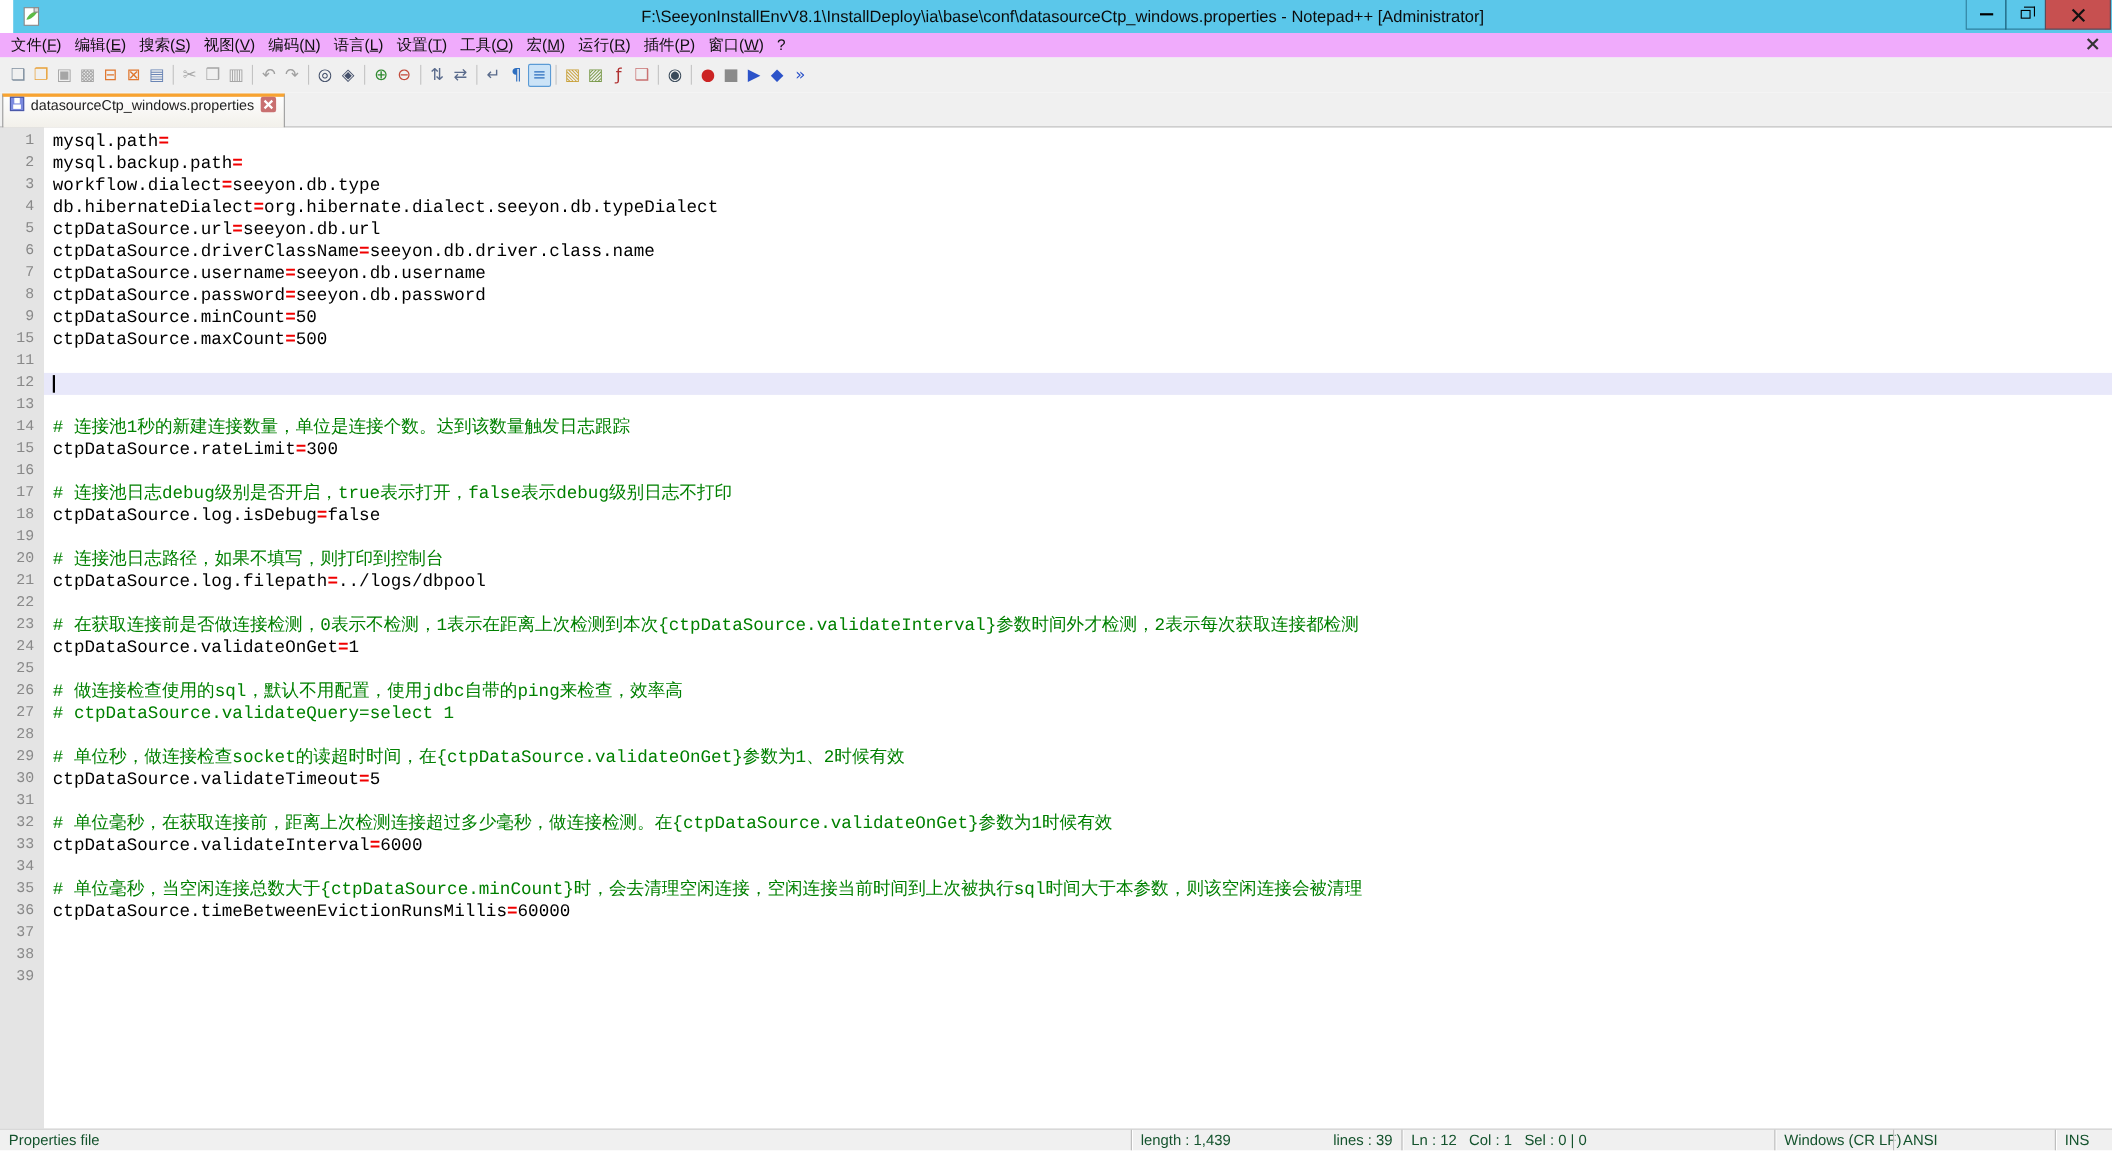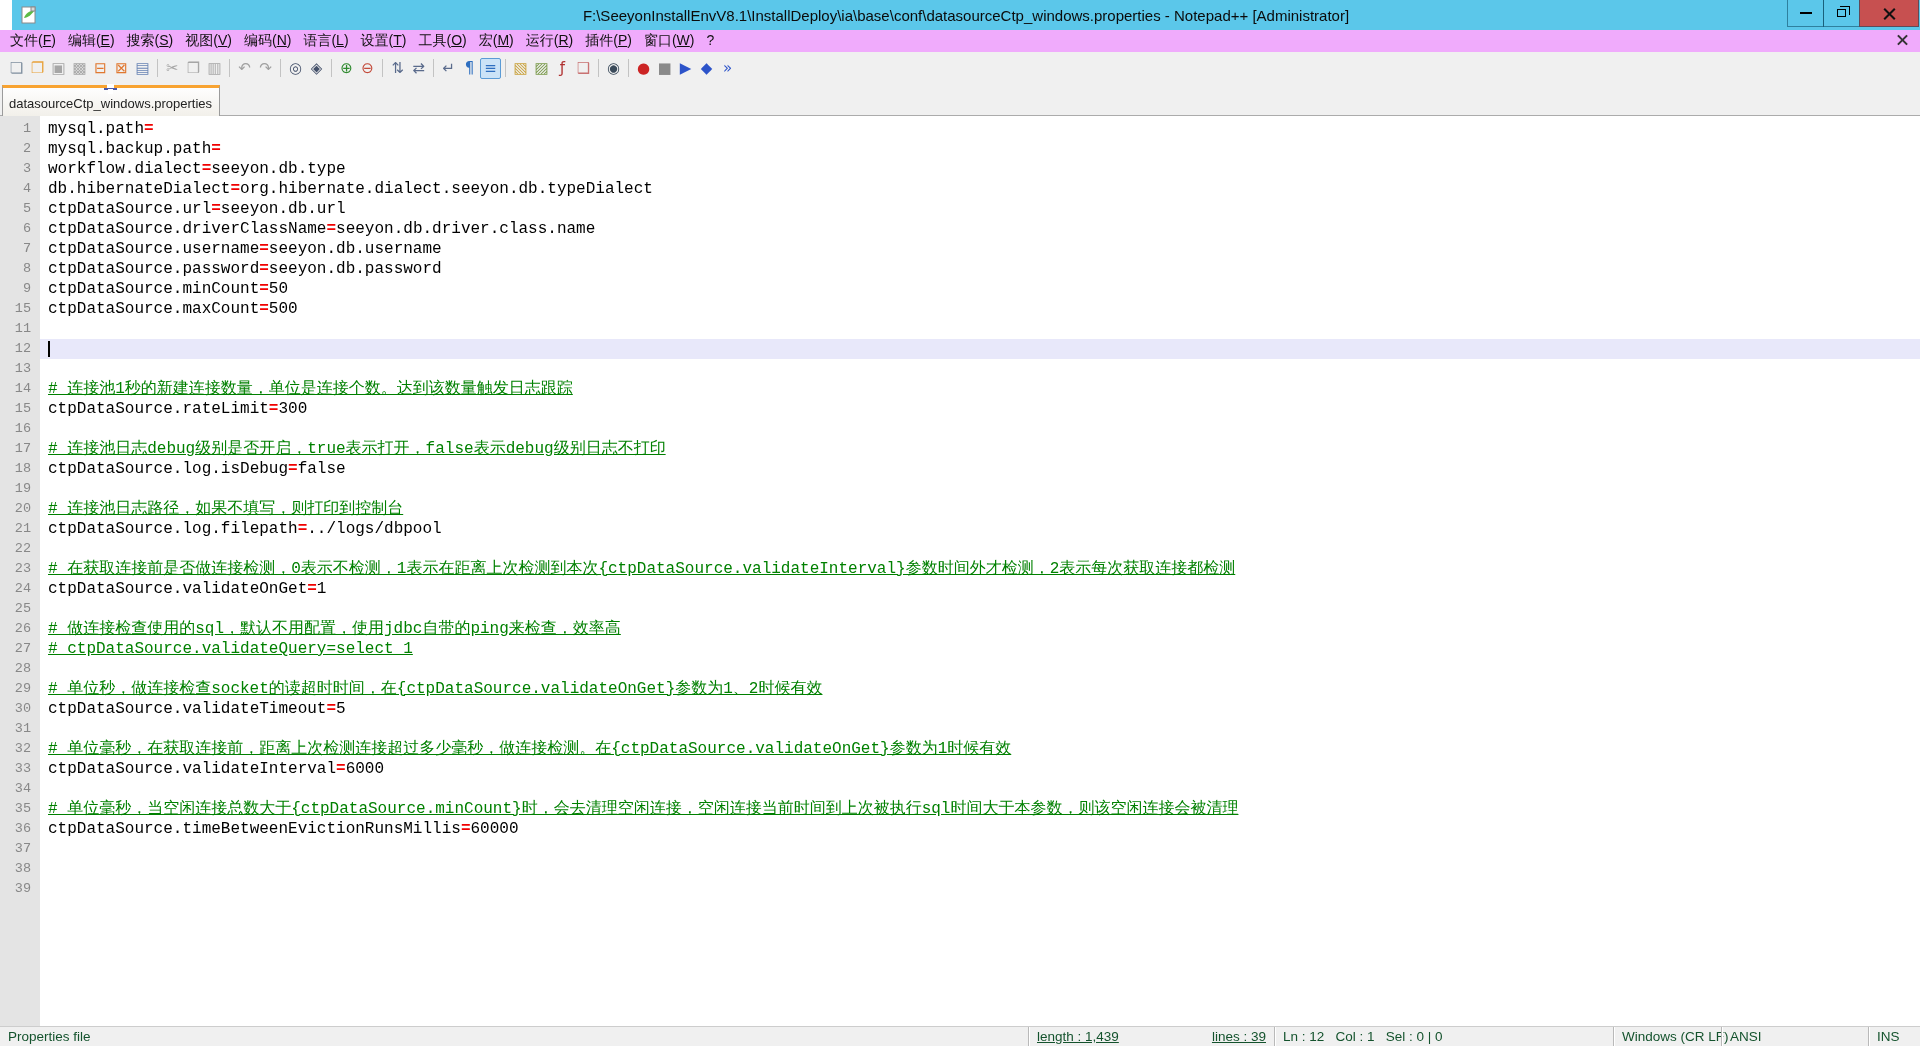--- a/index.html
+++ b/index.html
@@ -35,46 +35,46 @@
 
   
   .toolbar { height:32px; background:#F0F0F0; display:flex; align-items:center; padding-left:6px; flex:0 0 auto; }
   .tb-btn { width:21px; height:21px; display:flex; align-items:center; justify-content:center; border:1px solid transparent; border-radius:2px; }
   .tb-btn.pressed { background:#CBE3F7; border-color:#5B9BD5; }
   .tb-glyph { font-size:15px; line-height:1; font-family:"DejaVu Sans",sans-serif; }
   .tb-sep { width:1px; height:18px; background:#C3C3C3; margin:0 4px; }
 
   
   .tabbar { height:32px; background:#F0F0F0; border-bottom:1px solid #ABABAB; display:flex; align-items:flex-end; padding-left:2px; flex:0 0 auto; }
-  .tab { height:31px; margin-bottom:-1px; display:flex; align-items:center; gap:6px; padding:0 7px 0 6px;
+  .tab { height:31px; margin-bottom:-1px; display:flex; align-items:flex-start; gap:6px; padding:0 7px 0 6px;
          background:linear-gradient(#FEFEFE,#F2F0EA); border:1px solid #9B9B9B; border-bottom:none;
-         border-top:3px solid #F8A331; font-size:13px; color:#222; white-space:nowrap;flex-direction:column; }
+         border-top:3px solid #F8A331; font-size:13px; color:#222; white-space:nowrap; }
   .floppy { width:13px; height:13px; background:#7C8BE0; border:1px solid #4A58A8; position:relative; }
   .floppy::before { content:""; position:absolute; left:3px; top:0; width:5px; height:5px; background:#FFF; }
   .floppy::after { content:""; position:absolute; left:2px; bottom:1px; width:7px; height:4px; background:#FFF; }
   .tab-close { width:14px; height:14px; background:#C97070; border-radius:2px; display:flex; align-items:center; justify-content:center; }
   .tab-close .xbars { width:8px; height:8px; }
   .tab-close .xbars::before,.tab-close .xbars::after { width:10px; top:3px; background:#FFF; height:2px; }
 
   
   .editor { flex:1 1 auto; background:linear-gradient(to right,#E4E4E4 0,#E4E4E4 40px,#FFF 40px); overflow:hidden; padding-top:3px; }
   .line { display:flex; height:20px; line-height:20px; font-family:"Liberation Mono","DejaVu Sans Mono",monospace; font-size:16px; }
   .ln { flex:0 0 40px; text-align:right; padding-right:9px; color:#888; font-size:13.5px; }
   .lb { flex:1; padding-left:8px; white-space:pre; position:relative; }
   .line.current .lb { background:#E8E8FA; }
   .caret { position:absolute; left:8px; top:2px; width:2px; height:16px; background:#000; }
   .key,.val { color:#000; }
   .eq { color:#F00000; font-weight:bold; }
-  .cmt { color:#008000;text-decoration:underline; }
+  .cmt { color:#008000; }
 
   
   .statusbar { height:20px; background:#F0F0F0; border-top:1px solid #CDCDCD; display:flex; align-items:center; font-size:13.5px; color:#14532d; flex:0 0 auto; }
   .sb { height:100%; display:flex; align-items:center; padding:0 8px; border-left:1px solid #B9B9B9; box-shadow:inset 1px 0 0 #FFF; white-space:pre; }
   .sb-type { flex:1; border-left:none; box-shadow:none; }
-  .sb-len { width:246px; justify-content:space-between;text-decoration:underline; }
+  .sb-len { width:246px; justify-content:space-between; }
   .sb-pos { width:339px; }
   .sb-eol { width:108px; }
   .sb-enc { width:147px; }
   .sb-ins { width:52px; }
 </style>
 </head>
 <body>
 
 <div class="window">
 

